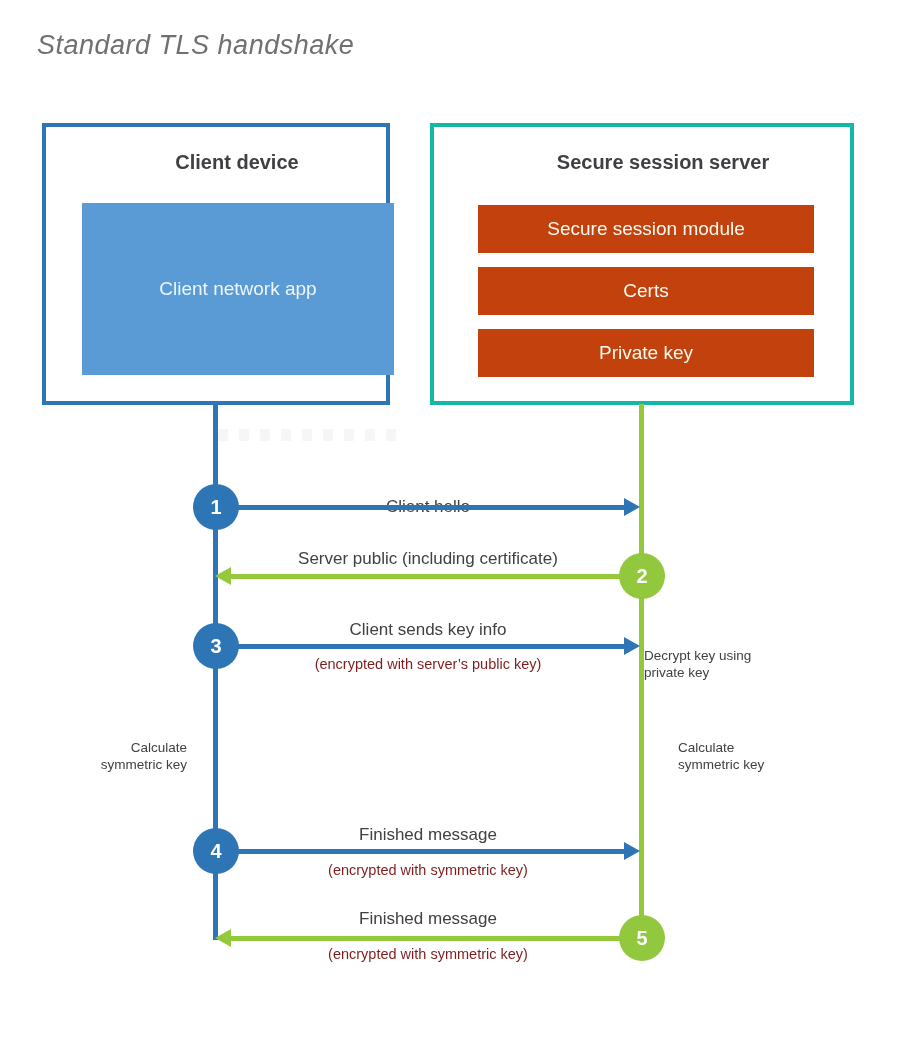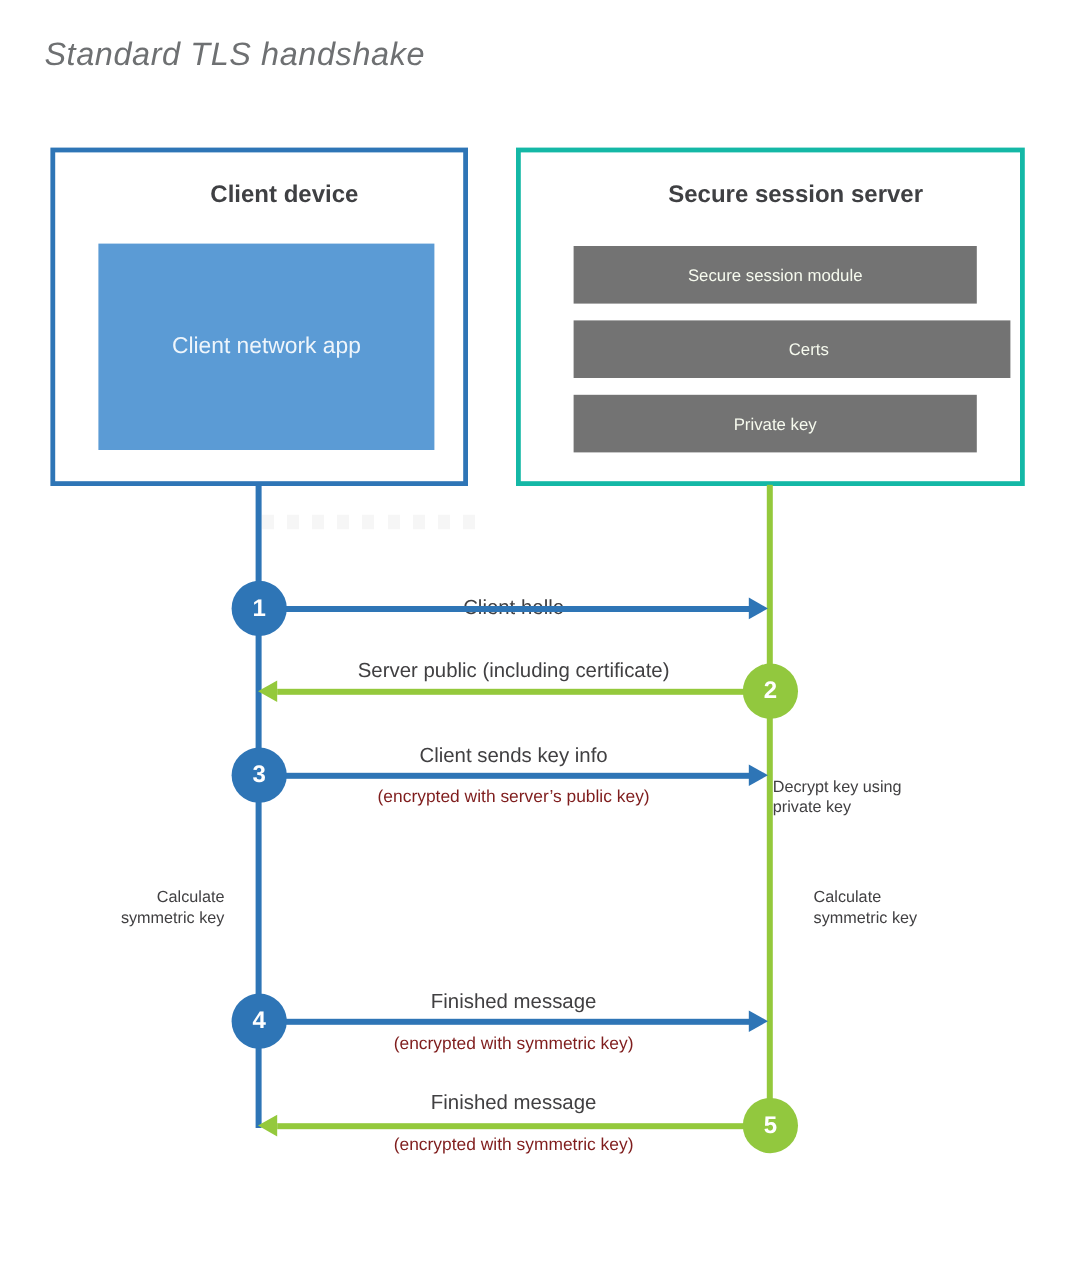--- a/index.html
+++ b/index.html
@@ -25,35 +25,35 @@
   .box { position: absolute; top: 123px; height: 282px; background: #fff; box-sizing: border-box; }
   .box.client  { left: 42px;  width: 348px; border: 4px solid #2e75b6; }
   .box.server  { left: 430px; width: 424px; border: 4px solid #14b8a6; }
   .box-title {
     position: absolute; left: 0; right: 0; top: 24px;
     text-align: center;
     font-size: 20px; font-weight: 700; color: #3f4043; padding-left: 42px;
   }
   .client-app {
     position: absolute; left: 36px; top: 76px;
-    width: 280px; height: 172px;
+    width: 312px; height: 172px;
     background: #5b9bd5;
     display: flex; align-items: center; justify-content: center;
     text-align: center;
     color: #eef5fb; font-size: 19px; line-height: 24px;
   }
   .client-app span { display: inline-block; max-width: 180px; }
   .server-bar {
     position: absolute; left: 44px; width: 336px; height: 48px;
-    background: #737373;
+    background: #c2410c;
     display: flex; align-items: center; justify-content: center;
-    color: #f6faee; font-size: 14px;
+    color: #f6faee; font-size: 19px;
   }
   .bar-0 { top: 78px; }
-  .bar-1 { top: 140px; padding-left: 28px; }
+  .bar-1 { top: 140px; }
   .bar-2 { top: 202px; }
   
   .vline { position: absolute; width: 5px; }
   .vline.blue  { left: 213px; top: 404px; height: 536px; background: #2e75b6; }
   .vline.green { left: 639px; top: 404px; height: 534px; background: #94c93c; }
   .ghost-dashes {
     position: absolute; left: 218px; top: 429px; width: 178px; height: 12px;
     background: repeating-linear-gradient(90deg, #f6f6f6 0 10px, transparent 10px 21px);
   }
   

